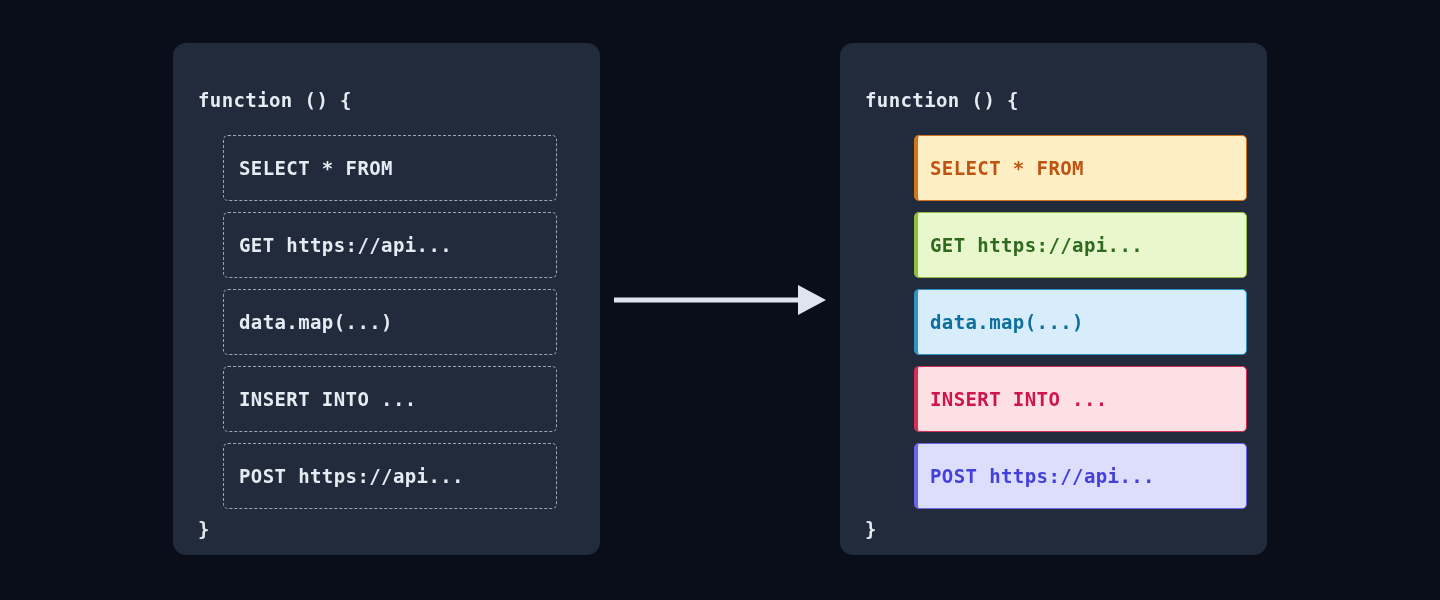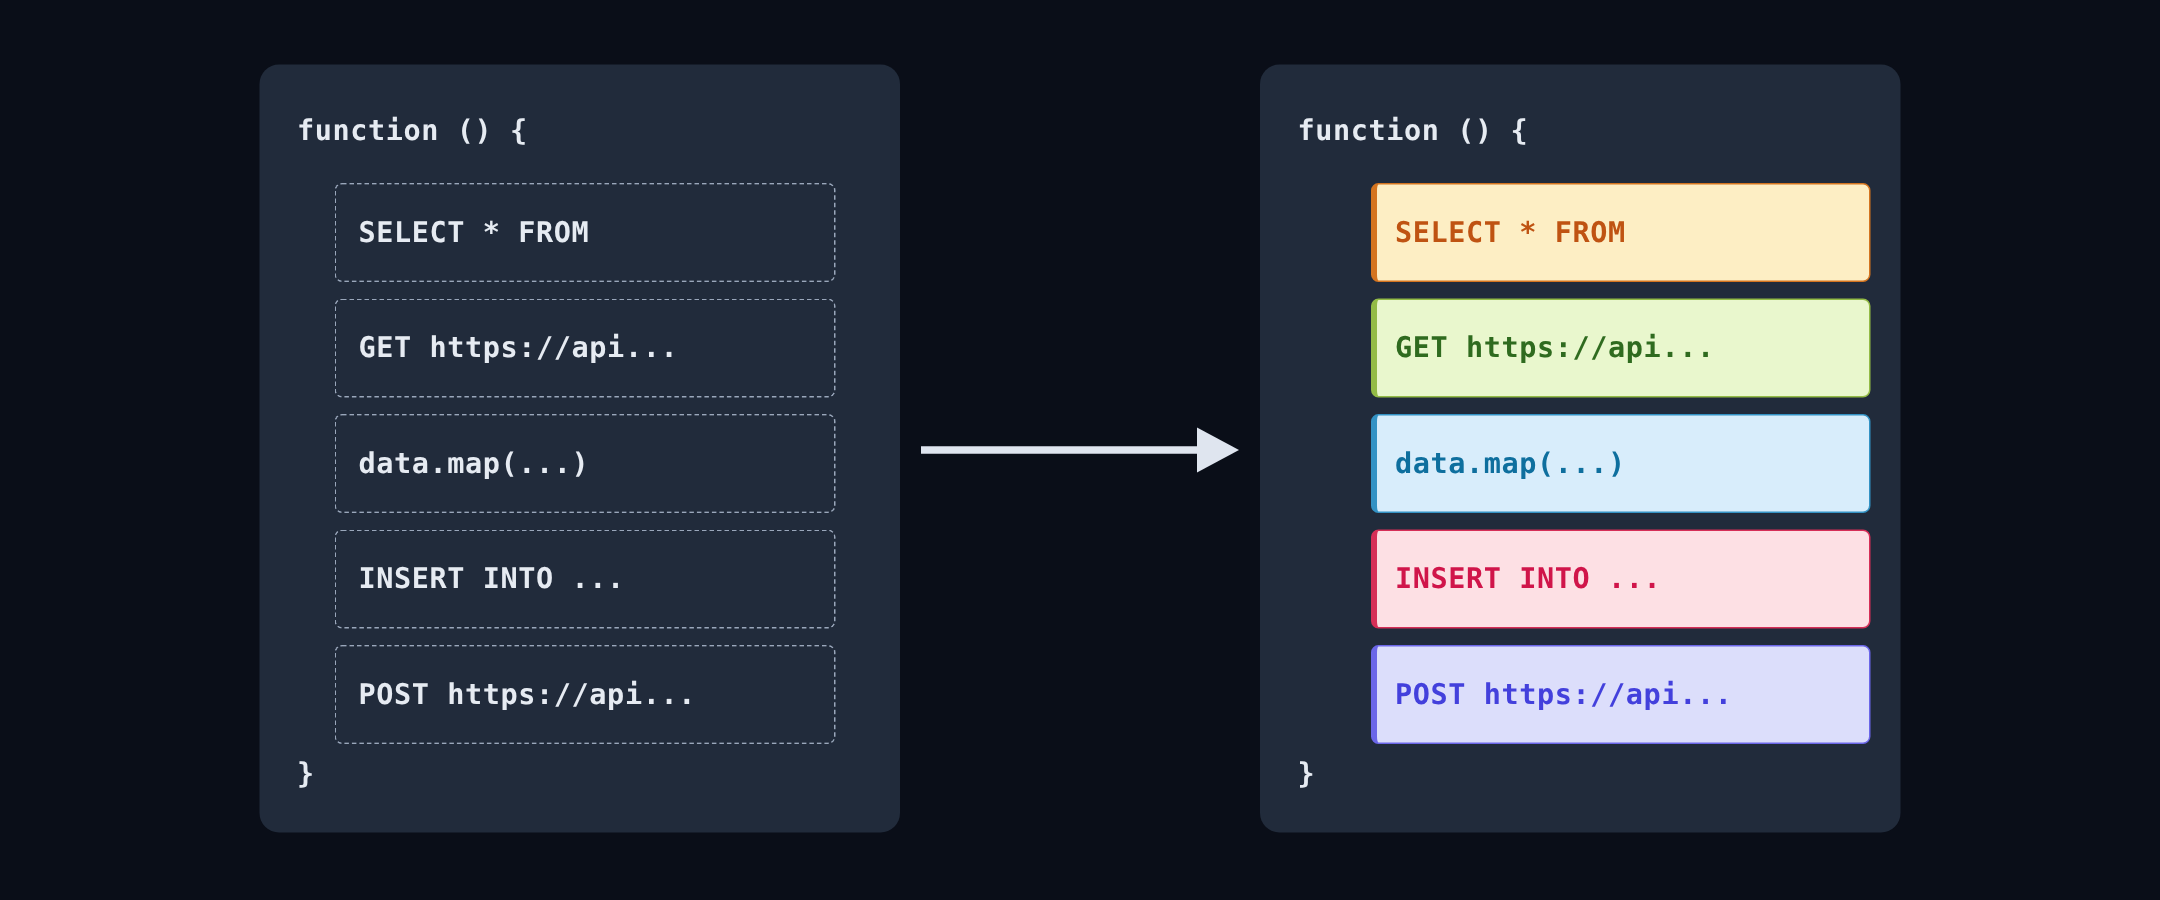--- a/index.html
+++ b/index.html
@@ -24,21 +24,21 @@
   }
 
   
   .panel {
     position: absolute;
     top: 43px;
     height: 512px;
     background: #212b3b;
     border-radius: 13px;
     box-sizing: border-box;
-    padding: 35px 24px 0 24px;
+    padding: 48px 24px 0 24px;
   }
   #panel-before { left: 173px; width: 427px; }
   #panel-after  { left: 840px; width: 427px; }
 
   .code-line {
     font-size: 19px;
     font-weight: bold;
     color: #e6ebf2;
     letter-spacing: 0.4px;
     line-height: 1;

